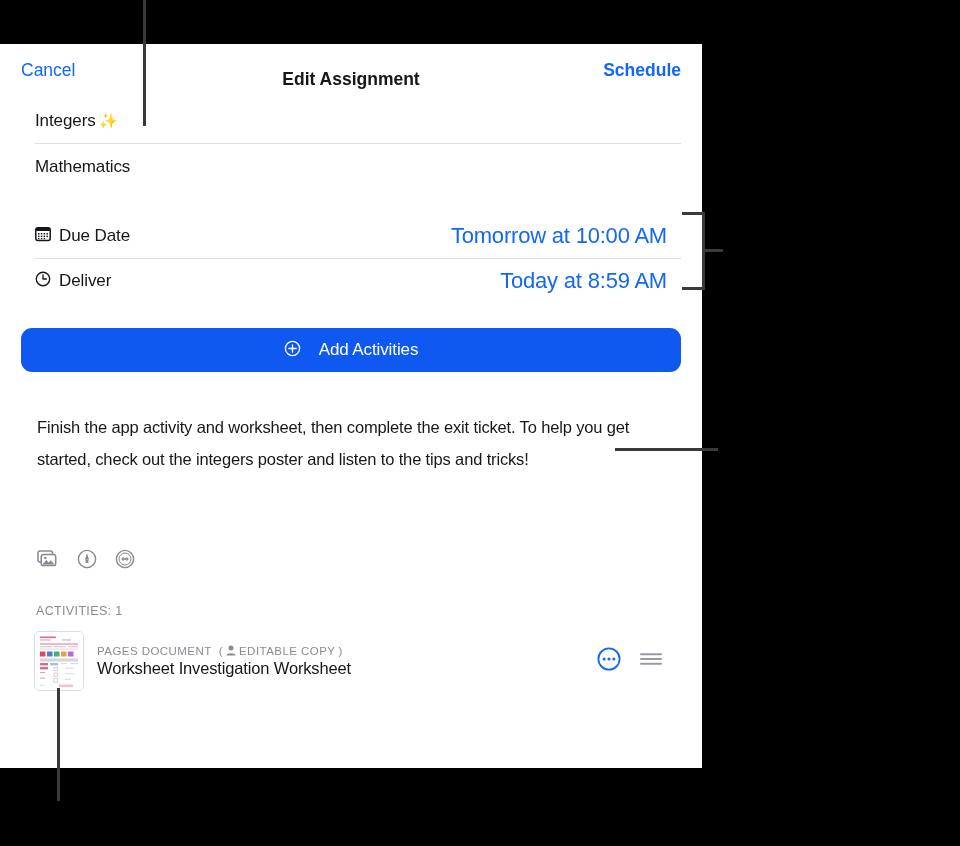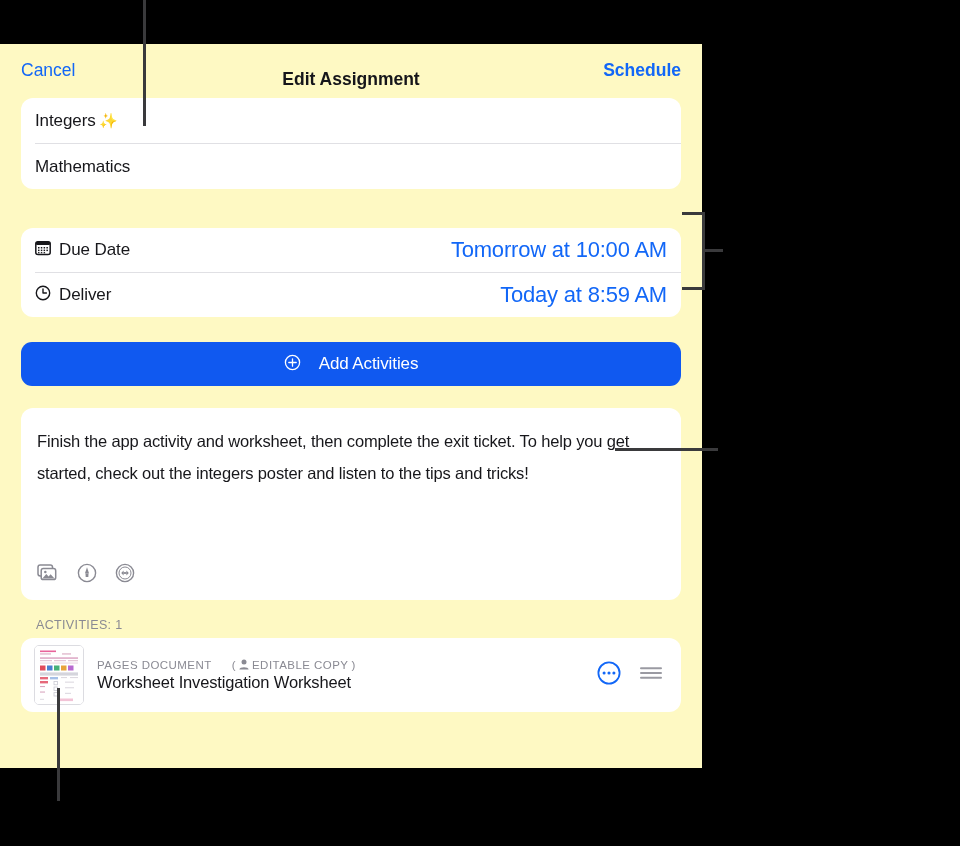--- a/index.html
+++ b/index.html
@@ -32,21 +32,21 @@
   #bracket-bottom { left: 682px; top: 287px; width: 23px; height: 3px; }
   #bracket-stem   { left: 705px; top: 249px; width: 18px; height: 3px; }
 
   
   #sheet {
     position: absolute;
     left: 0;
     top: 44px;
     width: 702px;
     height: 724px;
-    background: #fef9c3;
+    background: #ffffff;
     overflow: hidden;
   }
 
   
   #navbar {
     position: relative;
     height: 52px;
     display: flex;
     align-items: center;
     justify-content: space-between;
@@ -95,21 +95,21 @@
     letter-spacing: -0.1px;
   }
   .sparkle { font-size: 15px; margin-left: 4px; }
   .hair-divider {
     height: 1px;
     background: #e0e0e4;
     margin-left: 14px;
   }
 
   
-  #dates-card { margin-top: 39px; }
+  #dates-card { margin-top: 25px; }
   .date-row {
     height: 44px;
     display: flex;
     align-items: center;
     padding: 0 14px;
     justify-content: space-between;
   }
   .date-left {
     display: flex;
     align-items: center;
@@ -195,21 +195,21 @@
     flex-shrink: 0;
     position: relative;
   }
   #activity-meta { flex: 1; min-width: 0; }
   #activity-kind {
     font-size: 11.5px;
     color: #8a8a93;
     letter-spacing: 0.45px;
     display: flex;
     align-items: center;
-    gap: 15px;
+    gap: 2px;
   }
   #activity-title {
     font-size: 16.5px;
     color: #17171b;
     margin-top: 2px;
     letter-spacing: -0.15px;
   }
   #activity-actions {
     display: flex;
     align-items: center;

